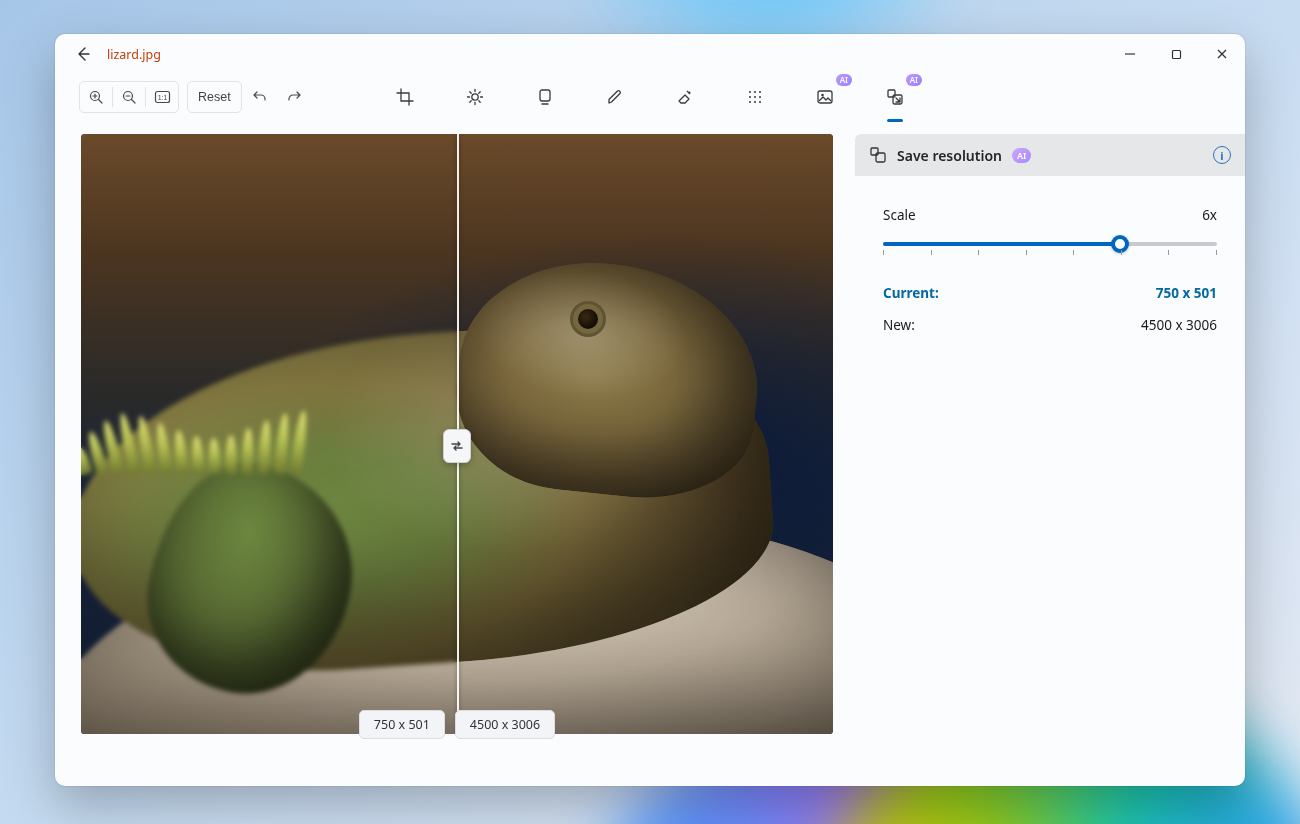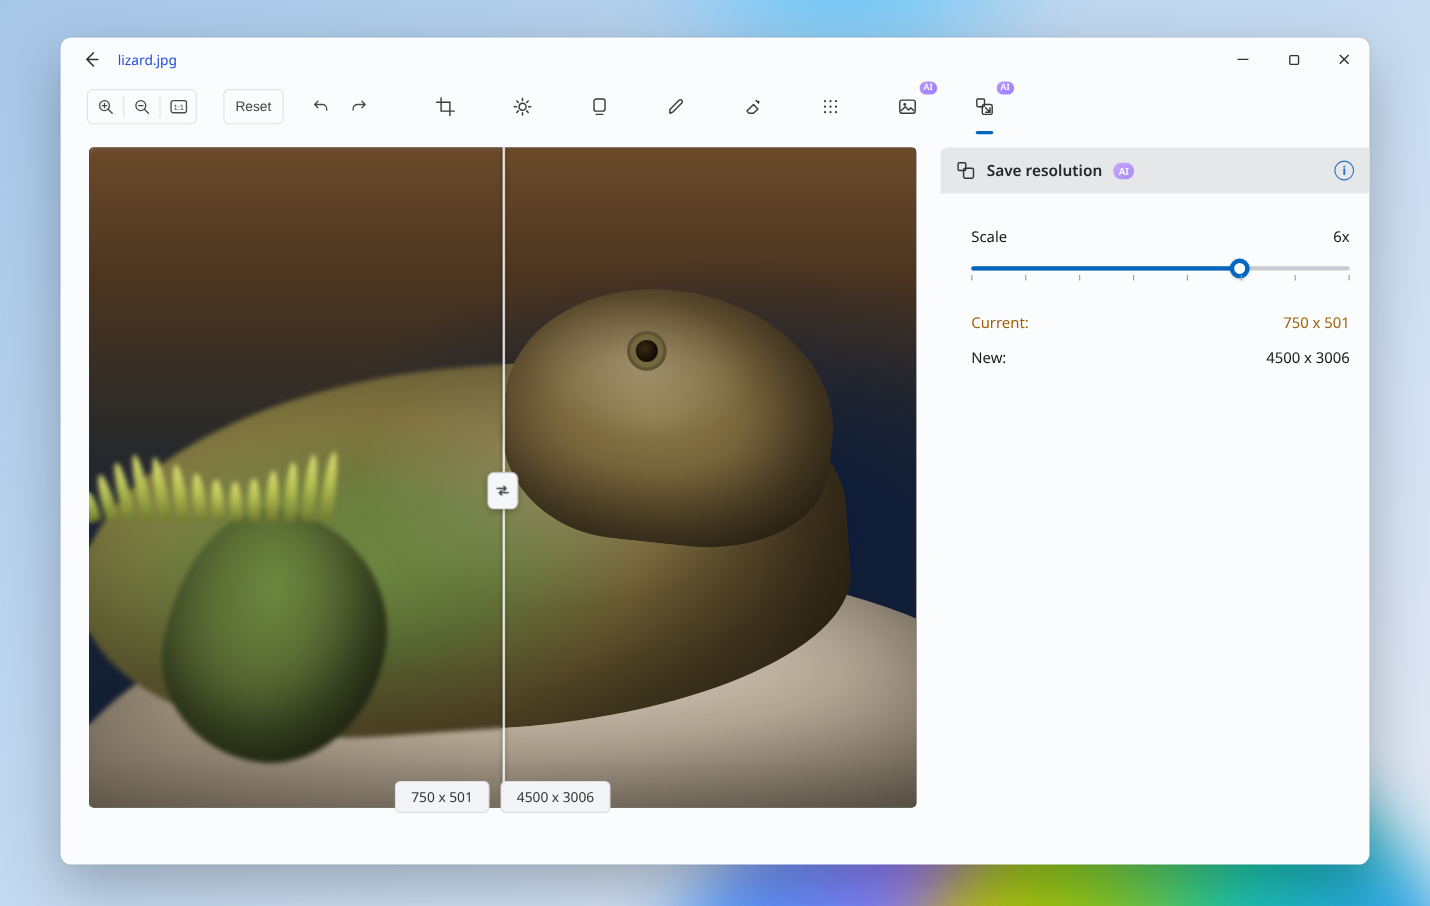--- a/index.html
+++ b/index.html
@@ -38,33 +38,33 @@
   }
 
   
   .titlebar {
     height: 40px;
     display: flex; align-items: center;
     padding: 0 0 0 14px;
   }
   .titlebar .back { width:28px; height:28px; display:flex; align-items:center; justify-content:center;
     color:#333; border-radius:4px; }
-  .titlebar .fname { margin-left: 10px; font-size: 12.5px; color:#1d4ed8; }
+  .titlebar .fname { margin-left: 10px; font-size: 12.5px; color:#c2410c; }
   .winctrls { margin-left:auto; display:flex; }
   .winctrls .wbtn { width:46px; height:40px; display:flex; align-items:center; justify-content:center;
     color:#333; }
 
   
   .toolbar {
     height: 52px;
     display:flex; align-items:center;
     padding: 0 24px 6px 24px;
     gap: 10px;
   }
-  .leftgroup { display:flex; align-items:center; gap:16px; }
+  .leftgroup { display:flex; align-items:center; gap:0; }
   .grpbox { display:flex; align-items:center; border:1px solid #e2e2e6; border-radius:5px; height:32px; background:#fbfcfe; }
   .iconbtn { width:32px; height:30px; display:flex; align-items:center; justify-content:center;
     color:#4a4a4a; border:none; background:none; }
   .divv { width:1px; height:20px; background:#e2e2e6; margin:0; }
   .resetbtn { font-size:12.5px; padding:0 10px; height:32px; display:flex; align-items:center;
     border:1px solid #e2e2e6; border-radius:5px; background:#fbfcfe; margin-left:8px; color:#444; }
   .histbtns { display:flex; align-items:center; gap:2px; margin-left:2px; }
 
   .midtools {
     position:absolute; left:50%; transform:translateX(-50%);
@@ -191,23 +191,23 @@
   .panelhead {
     background:#e6e7e9; height:42px;
     border-top-left-radius:6px;
     display:flex; align-items:center; padding:0 14px; gap:10px;
     font-size:14px; font-weight:600; color:#262626;
   }
   .panelhead .info { margin-left:auto; width:18px; height:18px; border:1.5px solid #2573c6; color:#2573c6;
     border-radius:50%; display:flex; align-items:center; justify-content:center; font-size:11px; font-weight:700; }
   .ai-pill { background:linear-gradient(135deg,#cba7ff,#a889f8); color:#fff;
     font-size:9px; font-weight:600; padding:3px 5px; border-radius:9px; line-height:1; }
-  .panelbody { padding: 30px 18px 0 28px; }
+  .panelbody { padding: 30px 28px 0 28px; }
   .row { display:flex; justify-content:space-between; font-size:13.5px; }
-  .row.dim { color:#a16207; margin-top:24px; }
+  .row.dim { color:#0369a1; margin-top:24px;font-weight:bold; }
   .row.strong { color:#1a1a1a; font-weight:400; margin-top:14px; }
   .slider {
     margin-top:12px; position:relative; height:24px;
   }
   .track { position:absolute; left:0; right:0; top:6px; height:4px;
     background:#c9c9cf; border-radius:2px; }
   .trackfill { position:absolute; left:0; top:6px; height:4px;
     background:#0067c0; border-radius:2px; }
   .thumb { position:absolute; top:-1px; width:18px; height:18px; border-radius:50%;
     background:#fff; border:4px solid #0067c0; box-sizing:border-box;

